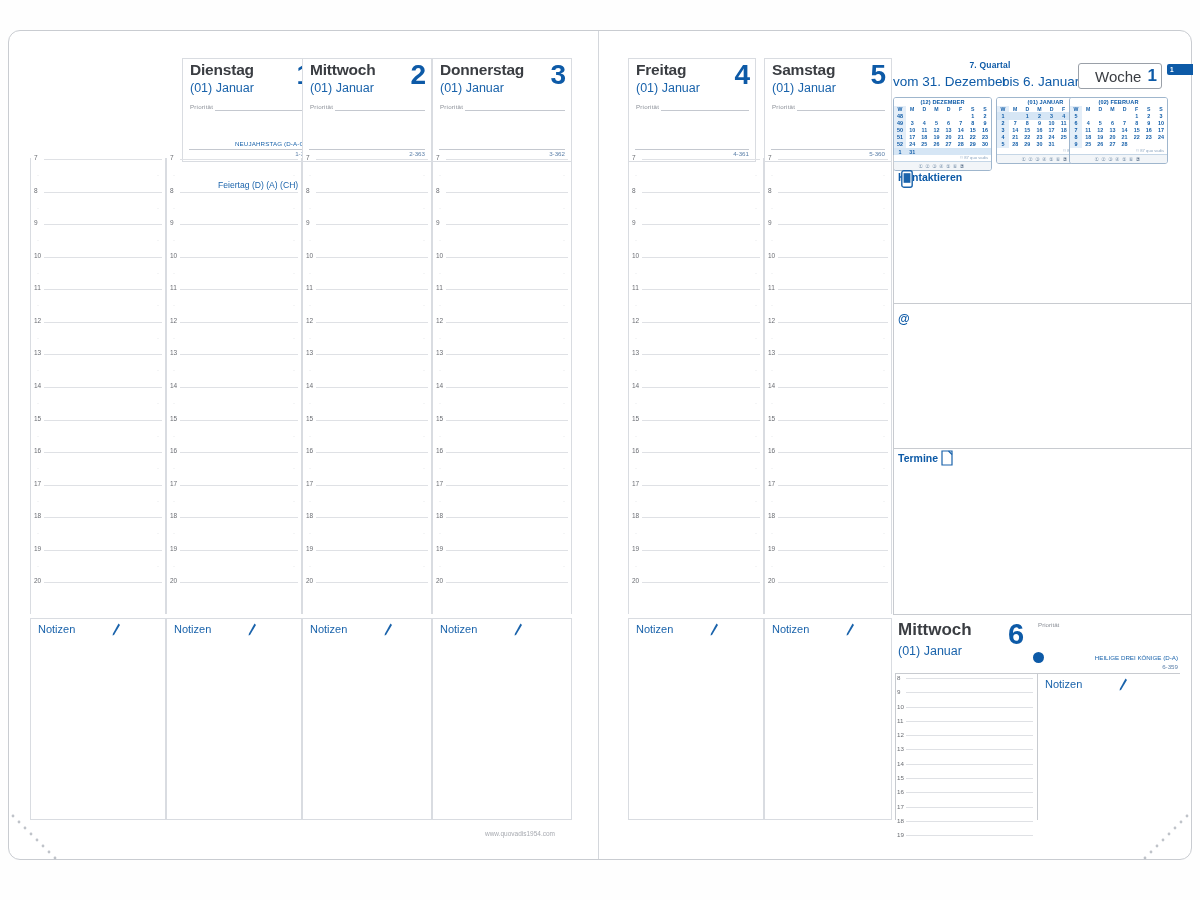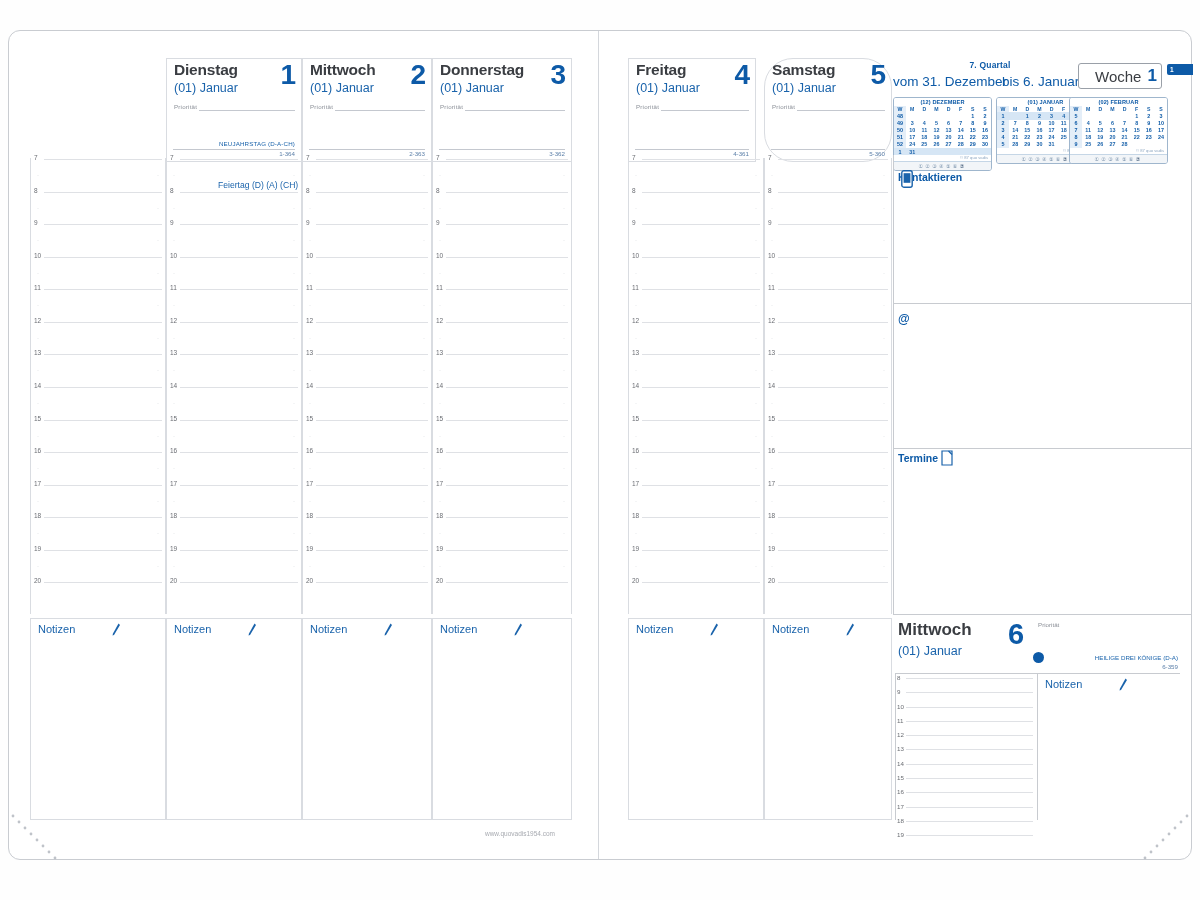--- a/index.html
+++ b/index.html
@@ -268,21 +268,21 @@
           <circle cx="40" cy="26" r="1.4"></circle>
         <circle cx="34" cy="32" r="1.4"></circle>
           <circle cx="28" cy="38" r="1.4"></circle>
         <circle cx="22" cy="44" r="1.4"></circle>
           <circle cx="16" cy="50" r="1.4"></circle>
       </g>
     </svg>
   </div>
 
 
-  <div class="dayhead" style="left:166px; top:58px; width:136px;">
+  <div class="dayhead" style="left:182px; top:58px; width:136px;">
     <div class="dname">Dienstag</div>
     <div class="dmonth">(01) Januar</div>
     <div class="dnum">1</div>
     <div class="prio">Priorität</div>
     <div class="prioline"></div>
     <div class="botline"></div>
     <div class="holiday">NEUJAHRSTAG (D-A-CH)</div>
     <div class="dcount">1-364</div>
   </div>
 
@@ -312,21 +312,21 @@
     <div class="dname">Freitag</div>
     <div class="dmonth">(01) Januar</div>
     <div class="dnum">4</div>
     <div class="prio">Priorität</div>
     <div class="prioline"></div>
     <div class="botline"></div>
     <div class="holiday"></div>
     <div class="dcount">4-361</div>
   </div>
 
-  <div class="dayhead" style="left:764px; top:58px; width:128px;border-radius:29px;">
+  <div class="dayhead" style="left:764px; top:58px; width:128px;">
     <div class="dname">Samstag</div>
     <div class="dmonth">(01) Januar</div>
     <div class="dnum">5</div>
     <div class="prio">Priorität</div>
     <div class="prioline"></div>
     <div class="botline"></div>
     <div class="holiday"></div>
     <div class="dcount">5-360</div>
   </div>
 

